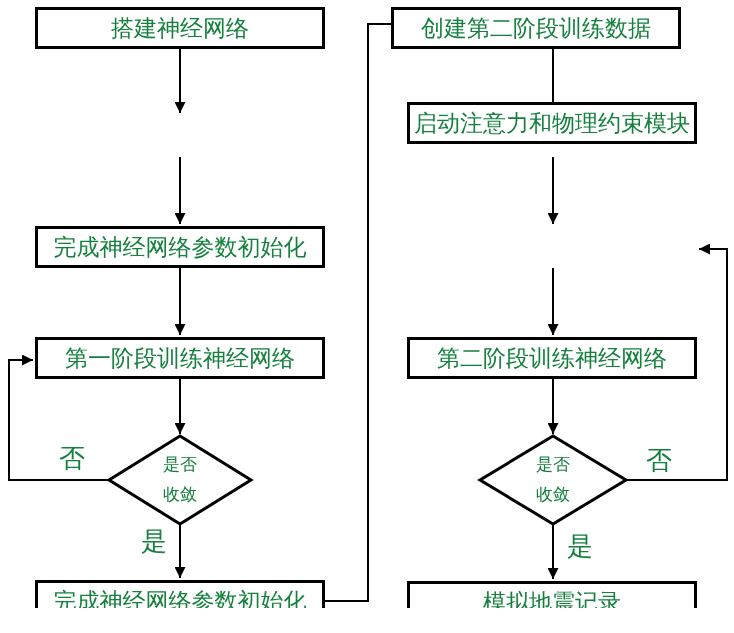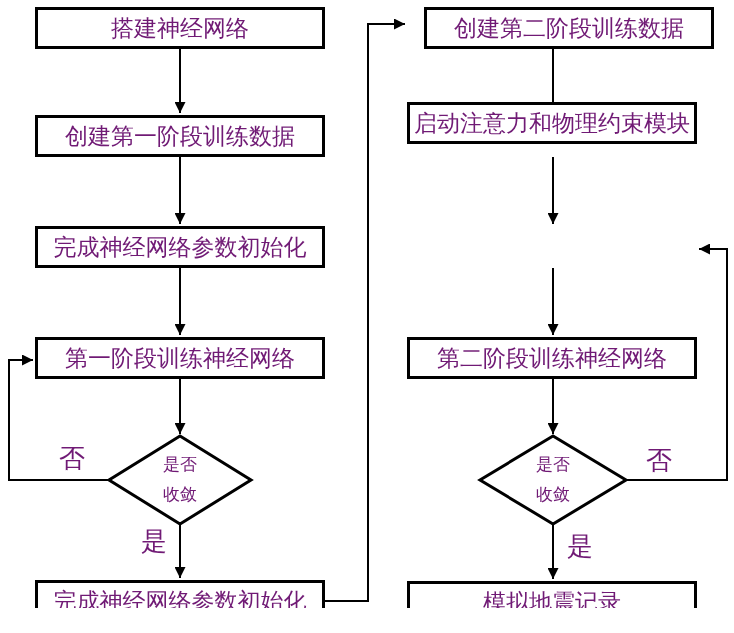--- a/index.html
+++ b/index.html
@@ -1,21 +1,21 @@
 <!DOCTYPE html>
 <html><head>
 <meta charset="utf-8">
 <style>
   html,body{margin:0;padding:0;background:#ffffff;}
   .stage{
     position:relative;
     width:734px;height:608px;
     background:#ffffff;
     font-family:"Liberation Serif","DejaVu Serif",serif;
-    color:#701a75;
+    color:#15803d;
     overflow:hidden;
   }
   .layer{position:absolute;left:0;top:0;width:734px;height:633px;}
   .node{
     position:absolute;
     box-sizing:border-box;
     width:290px;height:42px;
     border:3px solid #000000;
     background:#ffffff;
     display:flex;align-items:center;justify-content:center;
@@ -63,34 +63,31 @@
     <line x1="553" y1="524" x2="553" y2="579" stroke="#000" stroke-width="2" marker-end="url(#arrow)"></line>
     <polyline points="626,480 727,480 727,249 699,249" fill="none" stroke="#000" stroke-width="2" marker-end="url(#arrow)"></polyline>
 
     <polygon points="180,436 109,480 180,524 251,480" fill="#ffffff" stroke="#000000" stroke-width="3"></polygon>
     <polygon points="553,436 480,480 553,524 626,480" fill="#ffffff" stroke="#000000" stroke-width="3"></polygon>
   </svg>
 
   <div class="node" style="left:35px;top:7px">
       <span>搭建神经网络</span>
     </div>
-  <div class="node" style="left:35px;top:115px">
-      <span>创建第一阶段训练数据</span>
-    </div>
   <div class="node" style="left:35px;top:226px">
       <span>完成神经网络参数初始化</span>
     </div>
   <div class="node" style="left:35px;top:580px">
       <span>完成神经网络参数初始化</span>
     </div>
   <div class="node" style="left:35px;top:337px">
       <span>第一阶段训练神经网络</span>
     </div>
 
-  <div class="node" style="left:424px;top:7px">
+  <div class="node" style="left:391px;top:7px">
       <span>创建第二阶段训练数据</span>
     </div>
   <div class="node" style="left:407px;top:102px">
       <span>启动注意力和物理约束模块</span>
     </div>
   <div class="node" style="left:407px;top:337px">
       <span>第二阶段训练神经网络</span>
     </div>
   <div class="node" style="left:407px;top:581px">
       <span>模拟地震记录</span>

